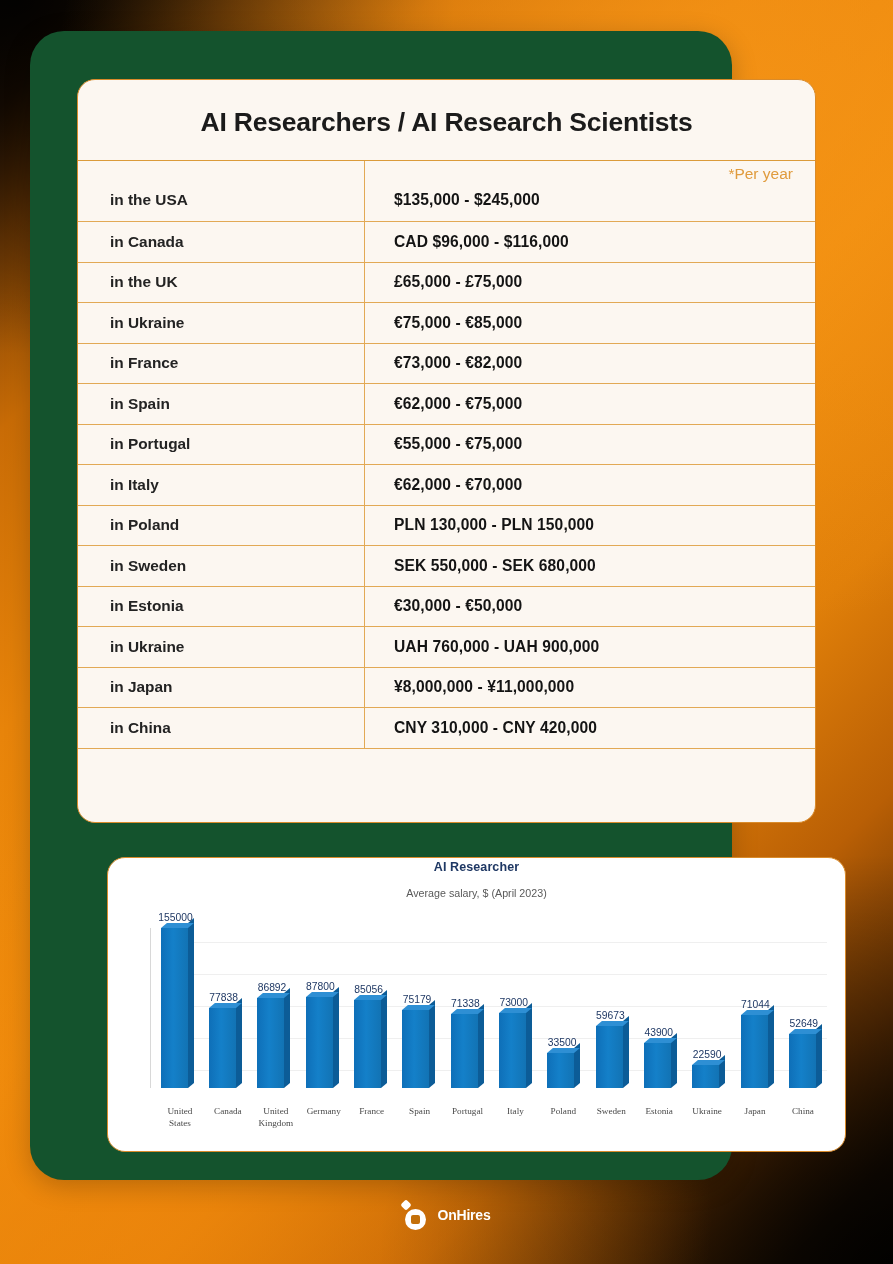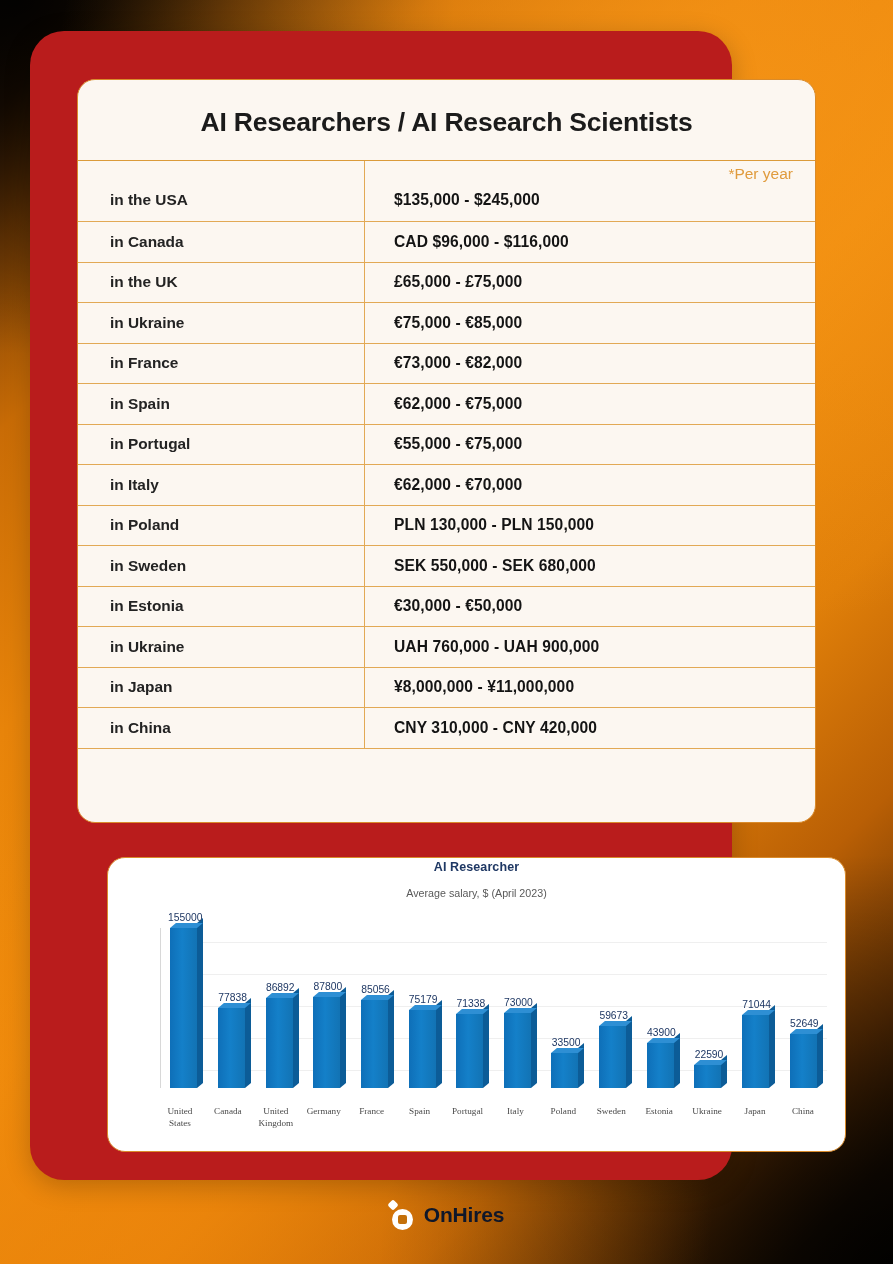--- a/index.html
+++ b/index.html
@@ -44,21 +44,21 @@
       radial-gradient(ellipse 80% 45% at 100% 100%, rgba(0,0,0,0.88) 0%, rgba(0,0,0,0.0) 72%);
   }
 
   
   #page-card {
     position: absolute;
     left: 30px;
     top: 31px;
     width: 702px;
     height: 1149px;
-    background: #b91c1c;
+    background: #14532d;
     border-radius: 34px;
     box-shadow: 0 6px 26px rgba(0,0,0,0.22);
   }
 
   
   #table-card {
     position: absolute;
     left: 47px;
     top: 48px;
     width: 739px;
@@ -156,21 +156,21 @@
   #chart-subtitle {
     text-align: center;
     margin-top: 13px;
     font-size: 10.7px;
     color: #595959;
     font-weight: 400;
   }
 
   #plot {
     position: absolute;
-    left: 34px;
+    left: 24px;
     top: 70px;
     right: 18px;
     height: 178px;
     text-align: center;
   }
 
   .gridline {
     position: absolute;
     left: 60px;
     right: 0;
@@ -302,23 +302,23 @@
     position: absolute;
     left: 0px;
     top: 1px;
     width: 8px;
     height: 8px;
     background: #ffffff;
     border-radius: 2px;
     transform: rotate(45deg);
   }
   #logo-text {
-    font-size: 21px;
+    font-size: 14px;
     font-weight: 700;
-    color: #0f172a;
+    color: #ffffff;
     letter-spacing: -0.2px;
   }
 </style>
 </head>
 <body>
 
 <div id="bg-base"></div>
 <div id="bg-tint"></div>
 
 <div id="page-card">

